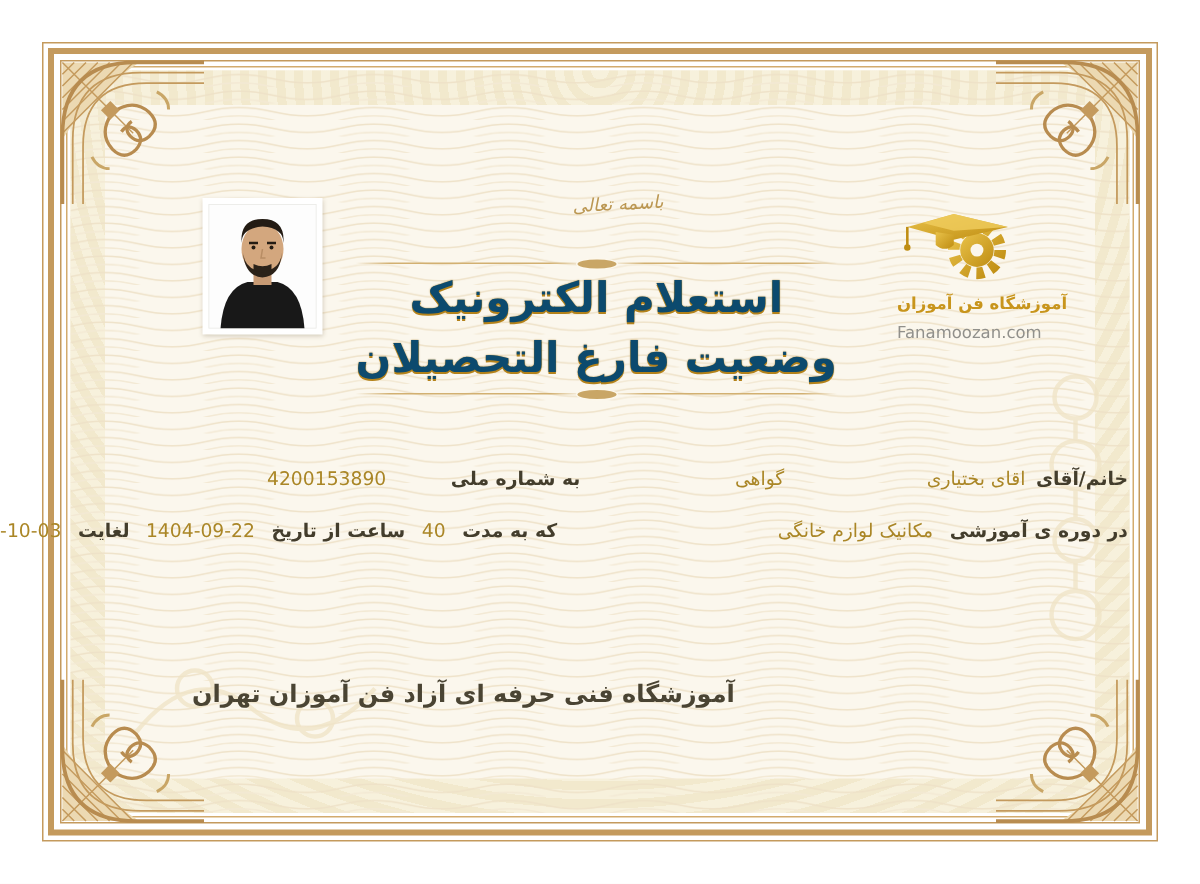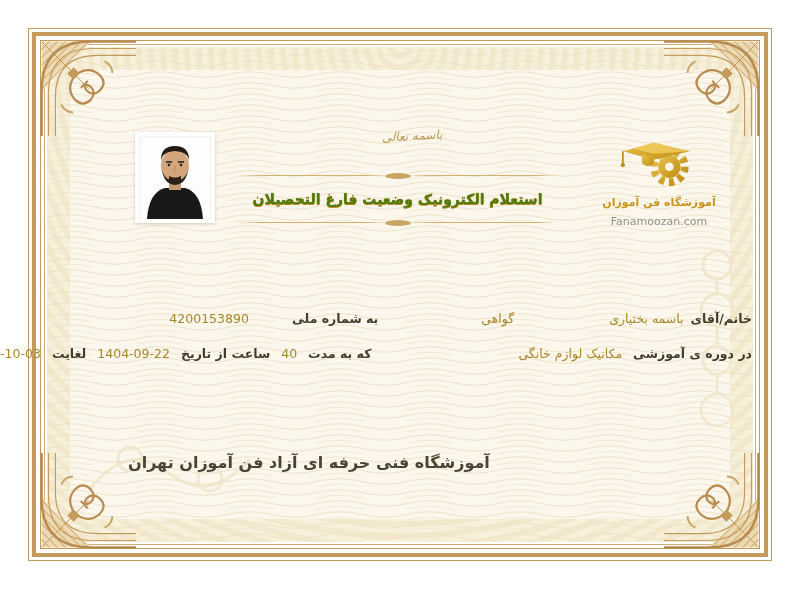--- a/index.html
+++ b/index.html
@@ -27,23 +27,23 @@
   .photo{position:absolute;left:135px;top:132px;width:80px;height:91px;background:#ffffff;
          box-shadow:0 1px 3px rgba(90,70,30,.25);padding:4px;box-sizing:border-box;}
   .photo svg{width:100%;height:100%;display:block;}
   .bism{position:absolute;left:362px;top:129px;width:100px;text-align:center;
         color:#bb9752;font-size:12px;font-style:italic;transform:rotate(-3deg);}
   .title-wrap{position:absolute;left:225px;top:172px;width:345px;text-align:center;}
   .divider{display:flex;align-items:center;justify-content:center;height:7px;margin:0 12px;}
   .divider .line{flex:1;height:1px;background:linear-gradient(90deg,transparent,#d2b071 15%,#d2b071 85%,transparent);}
   .divider .gem{width:26px;height:6px;background:#c9a666;border-radius:50%;margin:0 -4px;z-index:1;
                 box-shadow:0 0 0 1px #fdf8ec;}
-  .title{font-size:14px;font-weight:bold;color:#4d7c0f;line-height:40px;
+  .title{font-size:28px;font-weight:bold;color:#0c4a6e;line-height:40px;
          text-shadow:0 1px 0 #b4821a, 0 0 1px #9a6f12;letter-spacing:0;}
-  .logo{position:absolute;left:598px;top:128px;width:122px;text-align:center;}
+  .logo{position:absolute;left:598px;top:128px;width:122px;}
   .logo svg{width:86px;height:62px;}
   .logo-name{font-size:11px;font-weight:bold;color:#c8951c;margin-top:2px;}
   .logo-url{font-size:11px;color:#91908b;margin-top:6px;}
 
   
   .row{position:absolute;direction:rtl;display:flex;align-items:baseline;white-space:nowrap;
        font-size:12.5px;}
   .lbl{color:#433d2c;font-weight:bold;}
   .val{color:#aa8626;font-weight:normal;}
   .num{direction:ltr;unicode-bidi:isolate;}
@@ -203,21 +203,21 @@
         <circle cx="8" cy="42" r="2.5" fill="#bf8d12"></circle>
       </g>
     </svg>
     <div class="logo-name">آموزشگاه فن آموزان</div>
     <div class="logo-url">Fanamoozan.com</div>
   </div>
 
 
   <div class="row row2">
     <span class="lbl">خانم/آقای</span>
-    <span class="val">باسمه بختیاری</span>
+    <span class="val">اقای بختیاری</span>
     <span class="val g95">گواهی</span>
     <span class="lbl g100">به شماره ملی</span>
     <span class="val num">4200153890</span>
   </div>
 
   <div class="row row3">
     <span class="lbl">در دوره ی آموزشی</span>
     <span class="val">مکانیک لوازم خانگی</span>
     <span class="lbl g140">که به مدت</span>
     <span class="val num">40</span>

